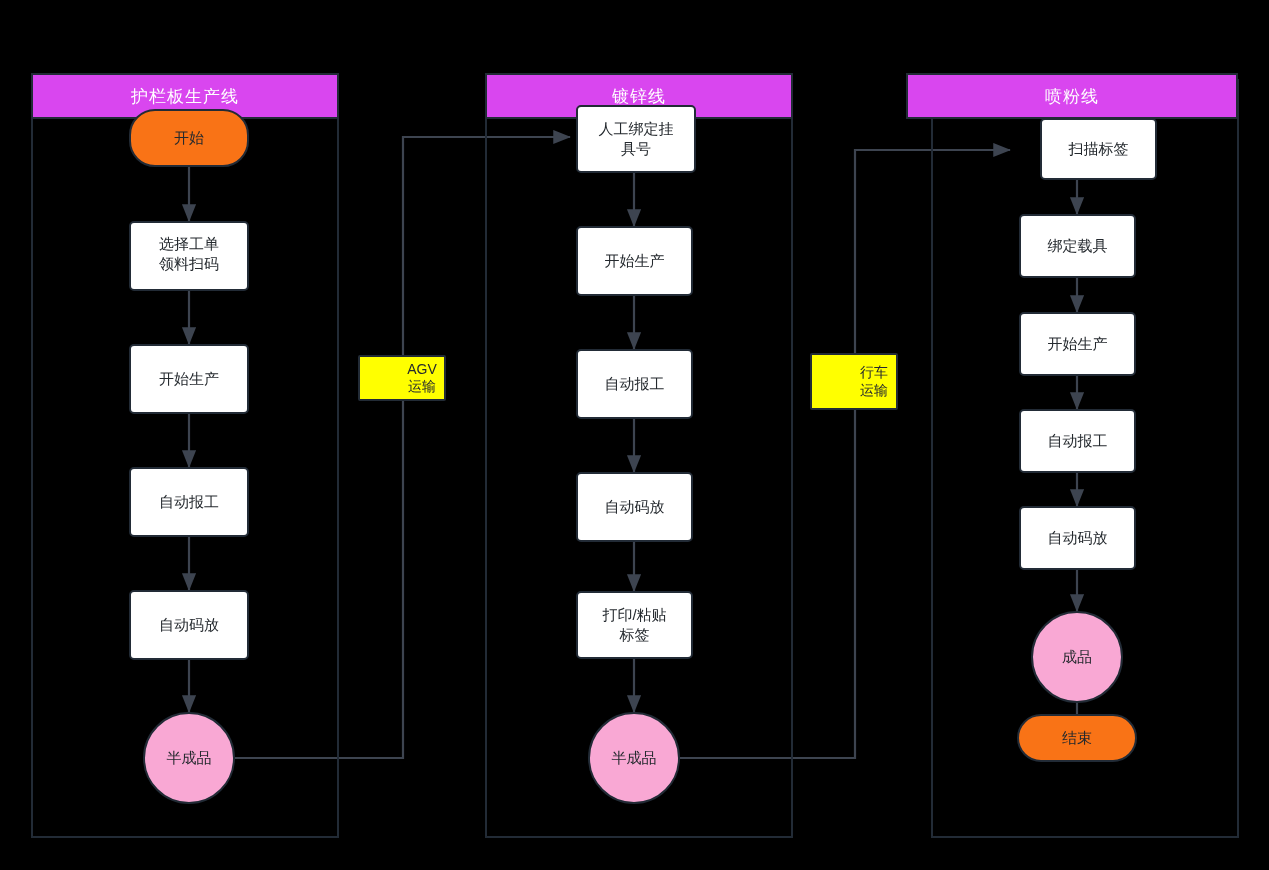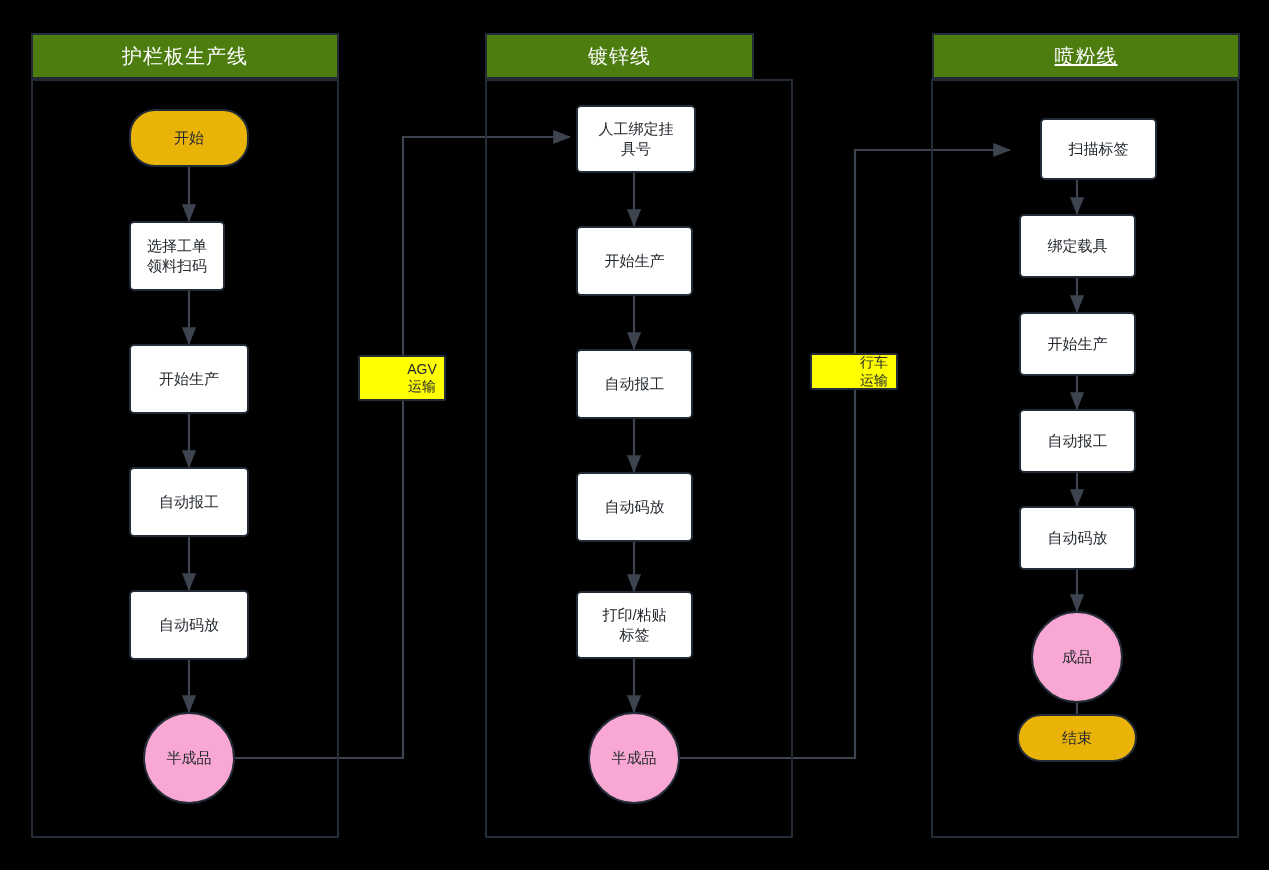--- a/index.html
+++ b/index.html
@@ -25,28 +25,29 @@
   
   .lane {
     position: absolute;
     box-sizing: border-box;
     border: 2px solid #222b36;
     background: transparent;
   }
   .lane-header {
     position: absolute;
     box-sizing: border-box;
-    background: #4d7c0f;
+    background: #d946ef;
     border: 2px solid #222b36;
     color: #ffffff;
-    font-size: 20px;
+    font-size: 17px;
     display: flex;
     align-items: center;
     justify-content: center;
     letter-spacing: 1px;
+    margin-top: 40px;
   }
 
   
   .node {
     position: absolute;
     box-sizing: border-box;
     display: flex;
     align-items: center;
     justify-content: center;
     text-align: center;
@@ -56,21 +57,21 @@
     white-space: pre-line;
   }
 
   .node.process {
     background: #ffffff;
     border: 2px solid #222b36;
     border-radius: 5px;
   }
 
   .node.terminator {
-    background: #eab308;
+    background: #f97316;
     border: 2px solid #222b36;
     border-radius: 26px;
   }
 
   .node.circle {
     background: #f9a8d4;
     border: 2px solid #222b36;
     border-radius: 50%;
   }
 
@@ -124,48 +125,48 @@
     <path class="conn" d="M1077,376 L1077,409" marker-end="url(#arw)"></path>
     <path class="conn" d="M1077,473 L1077,506" marker-end="url(#arw)"></path>
     <path class="conn" d="M1077,570 L1077,611" marker-end="url(#arw)"></path>
     <path class="conn" d="M1077,703 L1077,750" marker-end="url(#arw)"></path>
   </svg>
 
   <div class="lane" style="left:31px; top:79px; width:308px; height:759px;"></div>
   <div class="lane-header" style="left:31px; top:33px; width:308px; height:46px;">护栏板生产线</div>
 
   <div class="node terminator" style="left:129px; top:109px; width:120px; height:58px;">开始</div>
-  <div class="node process" style="left:129px; top:221px; width:96px; height:70px;">选择工单
+  <div class="node process" style="left:129px; top:221px; width:120px; height:70px;font-family:Liberation Mono, monospace;">选择工单
 领料扫码</div>
   <div class="node process" style="left:129px; top:344px; width:120px; height:70px;">开始生产</div>
   <div class="node process" style="left:129px; top:467px; width:120px; height:70px;">自动报工</div>
   <div class="node process" style="left:129px; top:590px; width:120px; height:70px;">自动码放</div>
   <div class="node circle" style="left:143px; top:712px; width:92px; height:92px;">半成品</div>
 
   <div class="lane" style="left:485px; top:79px; width:308px; height:759px;"></div>
-  <div class="lane-header" style="left:485px; top:33px; width:269px; height:46px;">镀锌线</div>
+  <div class="lane-header" style="left:485px; top:33px; width:308px; height:46px;">镀锌线</div>
 
   <div class="node process" style="left:576px; top:105px; width:120px; height:68px;">人工绑定挂
 具号</div>
   <div class="node process" style="left:576px; top:226px; width:117px; height:70px;">开始生产</div>
   <div class="node process" style="left:576px; top:349px; width:117px; height:70px;">自动报工</div>
   <div class="node process" style="left:576px; top:472px; width:117px; height:70px;">自动码放</div>
   <div class="node process" style="left:576px; top:591px; width:117px; height:68px;">打印/粘贴
 标签</div>
   <div class="node circle" style="left:588px; top:712px; width:92px; height:92px;">半成品</div>
 
   <div class="lane" style="left:931px; top:79px; width:308px; height:759px;"></div>
-  <div class="lane-header" style="left:932px; top:33px; width:308px; height:46px;text-decoration:underline;">喷粉线</div>
+  <div class="lane-header" style="left:906px; top:33px; width:332px; height:46px;">喷粉线</div>
 
   <div class="node process" style="left:1019px; top:118px; width:117px; height:62px;margin-left:21px;">扫描标签</div>
   <div class="node process" style="left:1019px; top:214px; width:117px; height:64px;">绑定载具</div>
   <div class="node process" style="left:1019px; top:312px; width:117px; height:64px;">开始生产</div>
   <div class="node process" style="left:1019px; top:409px; width:117px; height:64px;">自动报工</div>
   <div class="node process" style="left:1019px; top:506px; width:117px; height:64px;">自动码放</div>
   <div class="node circle" style="left:1031px; top:611px; width:92px; height:92px;">成品</div>
   <div class="node terminator" style="left:1017px; top:714px; width:120px; height:48px;">结束</div>
 
   <div class="node tag" style="left:358px; top:355px; width:88px; height:46px;">AGV
 运输</div>
-  <div class="node tag" style="left:810px; top:353px; width:88px; height:37px;">行车
+  <div class="node tag" style="left:810px; top:353px; width:88px; height:57px;">行车
 运输</div>
 
 </div>
 
 </body></html>

